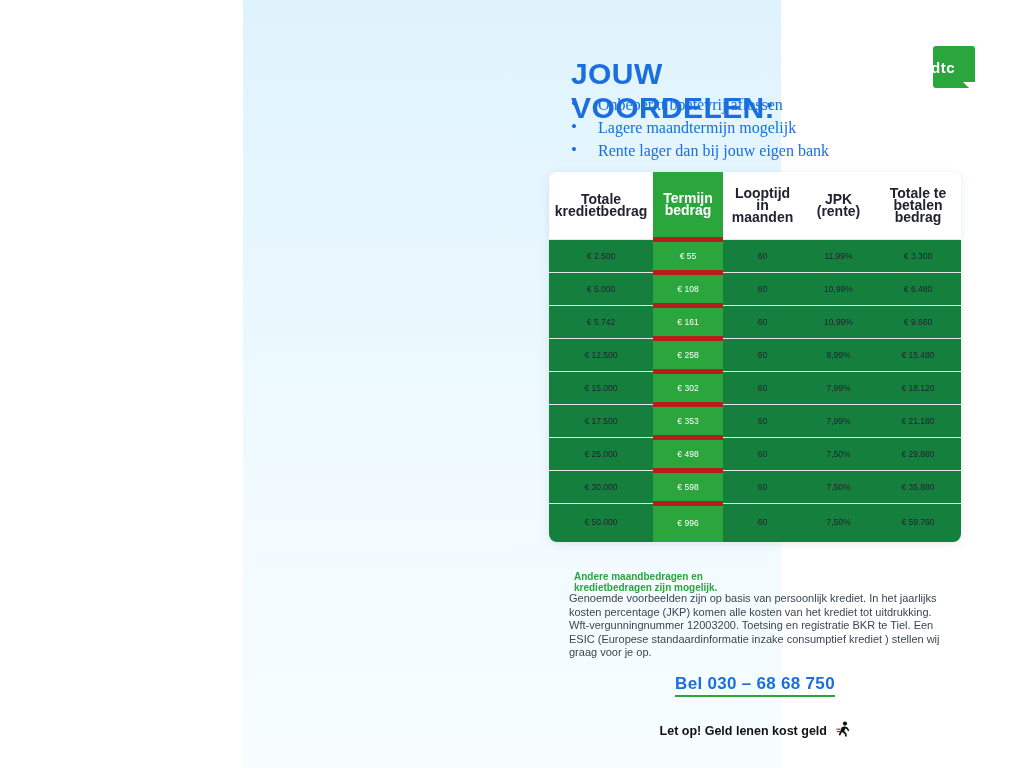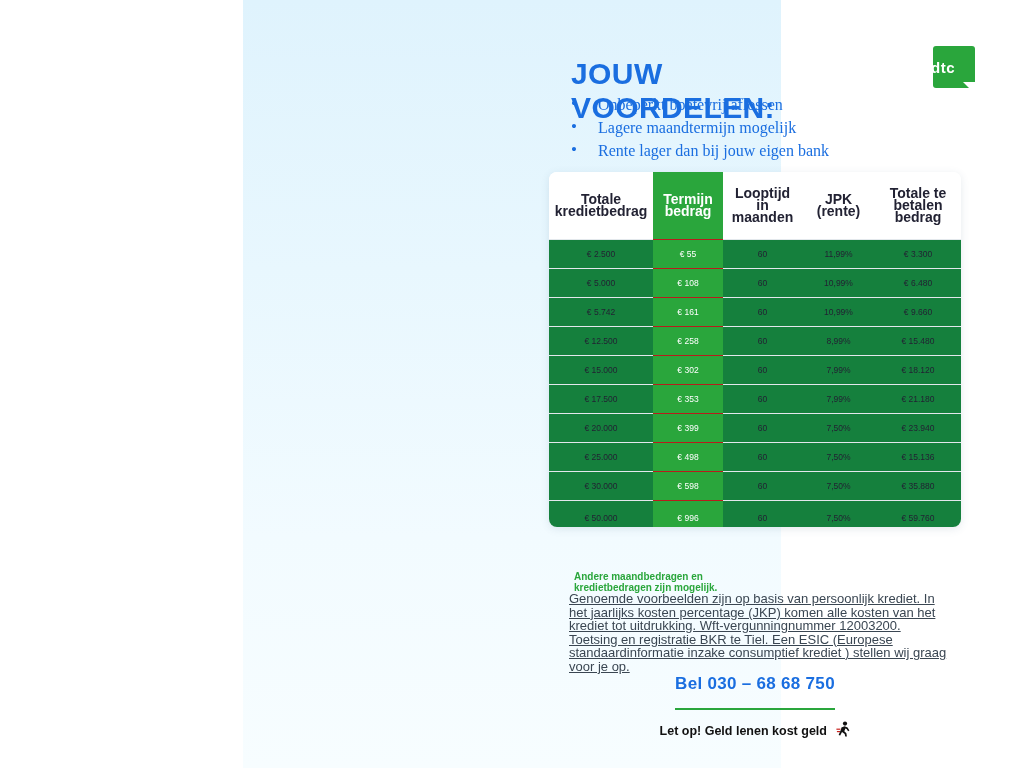--- a/index.html
+++ b/index.html
@@ -131,24 +131,24 @@
     font-size: 8.5px;
     color: #223;
     text-align: center;
     padding: 9px 2px;
     border-top: 1px solid #e3e8ec;
     background: #15803d;
   }
   table.rates td.hl {
     background: #2aa63c;
     color: #ffffff;
-    border-top: 1px solid #b91c1c;
+    border-top: 5px solid #b91c1c;
   }
   table.rates tr:last-child td {
-    padding-bottom: 4px;
+    padding-bottom: 14px;
     padding-top: 12px;
   }
   col.c1 { width: 104px; }
   col.c2 { width: 70px; }
   col.c3 { width: 79px; }
   col.c4 { width: 73px; }
   col.c5 { width: 86px; }
   
   .note-title {
     position: absolute;
@@ -156,39 +156,38 @@
     top: 571px;
     font-size: 10px;
     font-weight: bold;
     color: #2aa63c;
   }
   .note-body {
     position: absolute;
     left: 326px;
     top: 592px;
     width: 380px;
-    font-size: 13px;
+    font-size: 11px;
     line-height: 13.5px;
     color: #3a4652;
-    text-decoration: underline;
   }
   .phone {
     position: absolute;
     left: 0;
     top: 674px;
     width: 1024px;
     text-align: center;
     font-size: 17px;
     font-weight: bold;
     color: #1a6ee0;
     letter-spacing: 0.3px;
   }
   .phone span {
     border-bottom: 2px solid #2aa63c;
-    padding-bottom: 15px;
+    padding-bottom: 2px;
   }
   .warning {
     position: absolute;
     left: 0;
     top: 719px;
     width: 1024px;
     text-align: center;
     font-size: 12.5px;
     font-weight: bold;
     color: #111111;
@@ -289,32 +288,25 @@
             <td>€ 18.120</td>
           </tr>
           <tr>
             <td>€ 17.500</td>
             <td class="hl">€ 353</td>
             <td>60</td>
             <td>7,99%</td>
             <td>€ 21.180</td>
           </tr>
           <tr>
-            <td>€ 20.000</td>
-            <td class="hl">€ 399</td>
-            <td>60</td>
-            <td>7,50%</td>
-            <td>€ 23.940</td>
-          </tr>
-          <tr>
             <td>€ 25.000</td>
             <td class="hl">€ 498</td>
             <td>60</td>
             <td>7,50%</td>
-            <td>€ 15.136</td>
+            <td>€ 29.880</td>
           </tr>
           <tr>
             <td>€ 30.000</td>
             <td class="hl">€ 598</td>
             <td>60</td>
             <td>7,50%</td>
             <td>€ 35.880</td>
           </tr>
           <tr>
             <td>€ 50.000</td>

